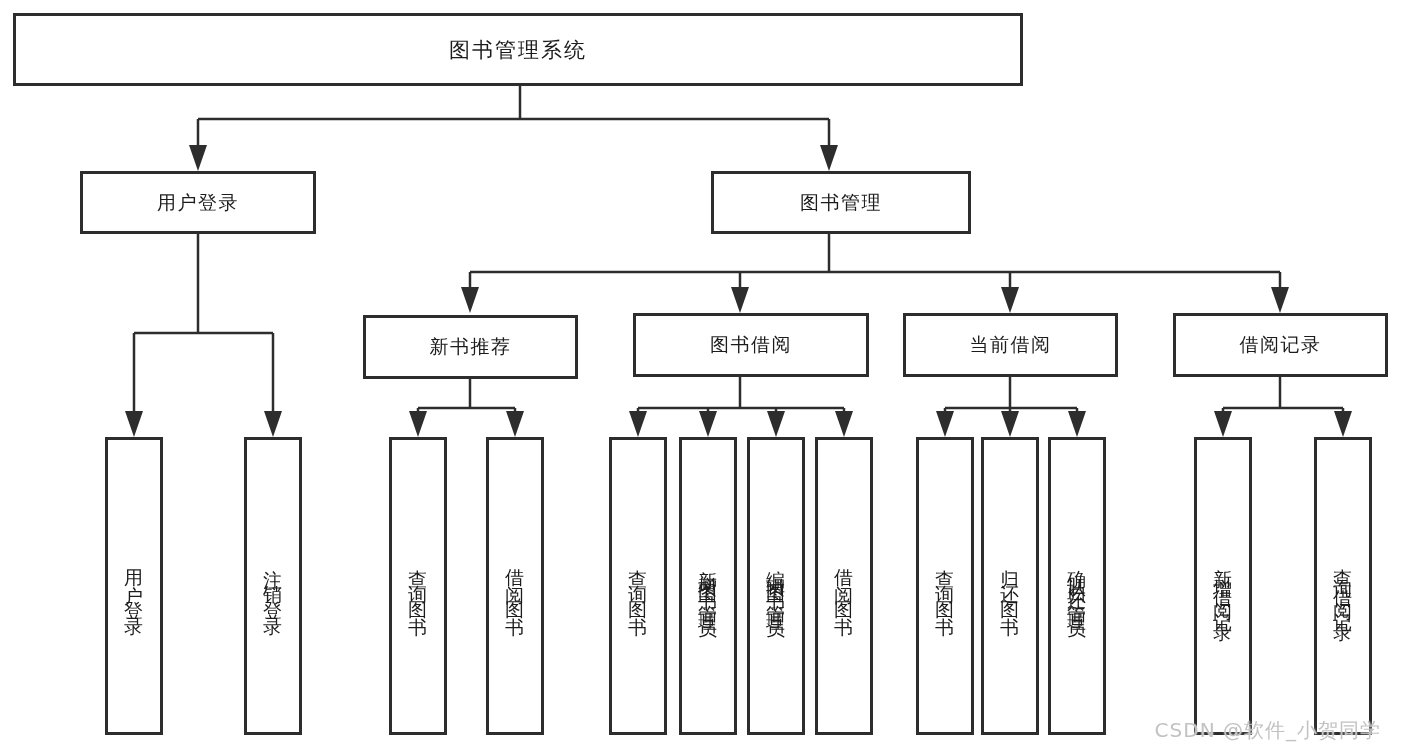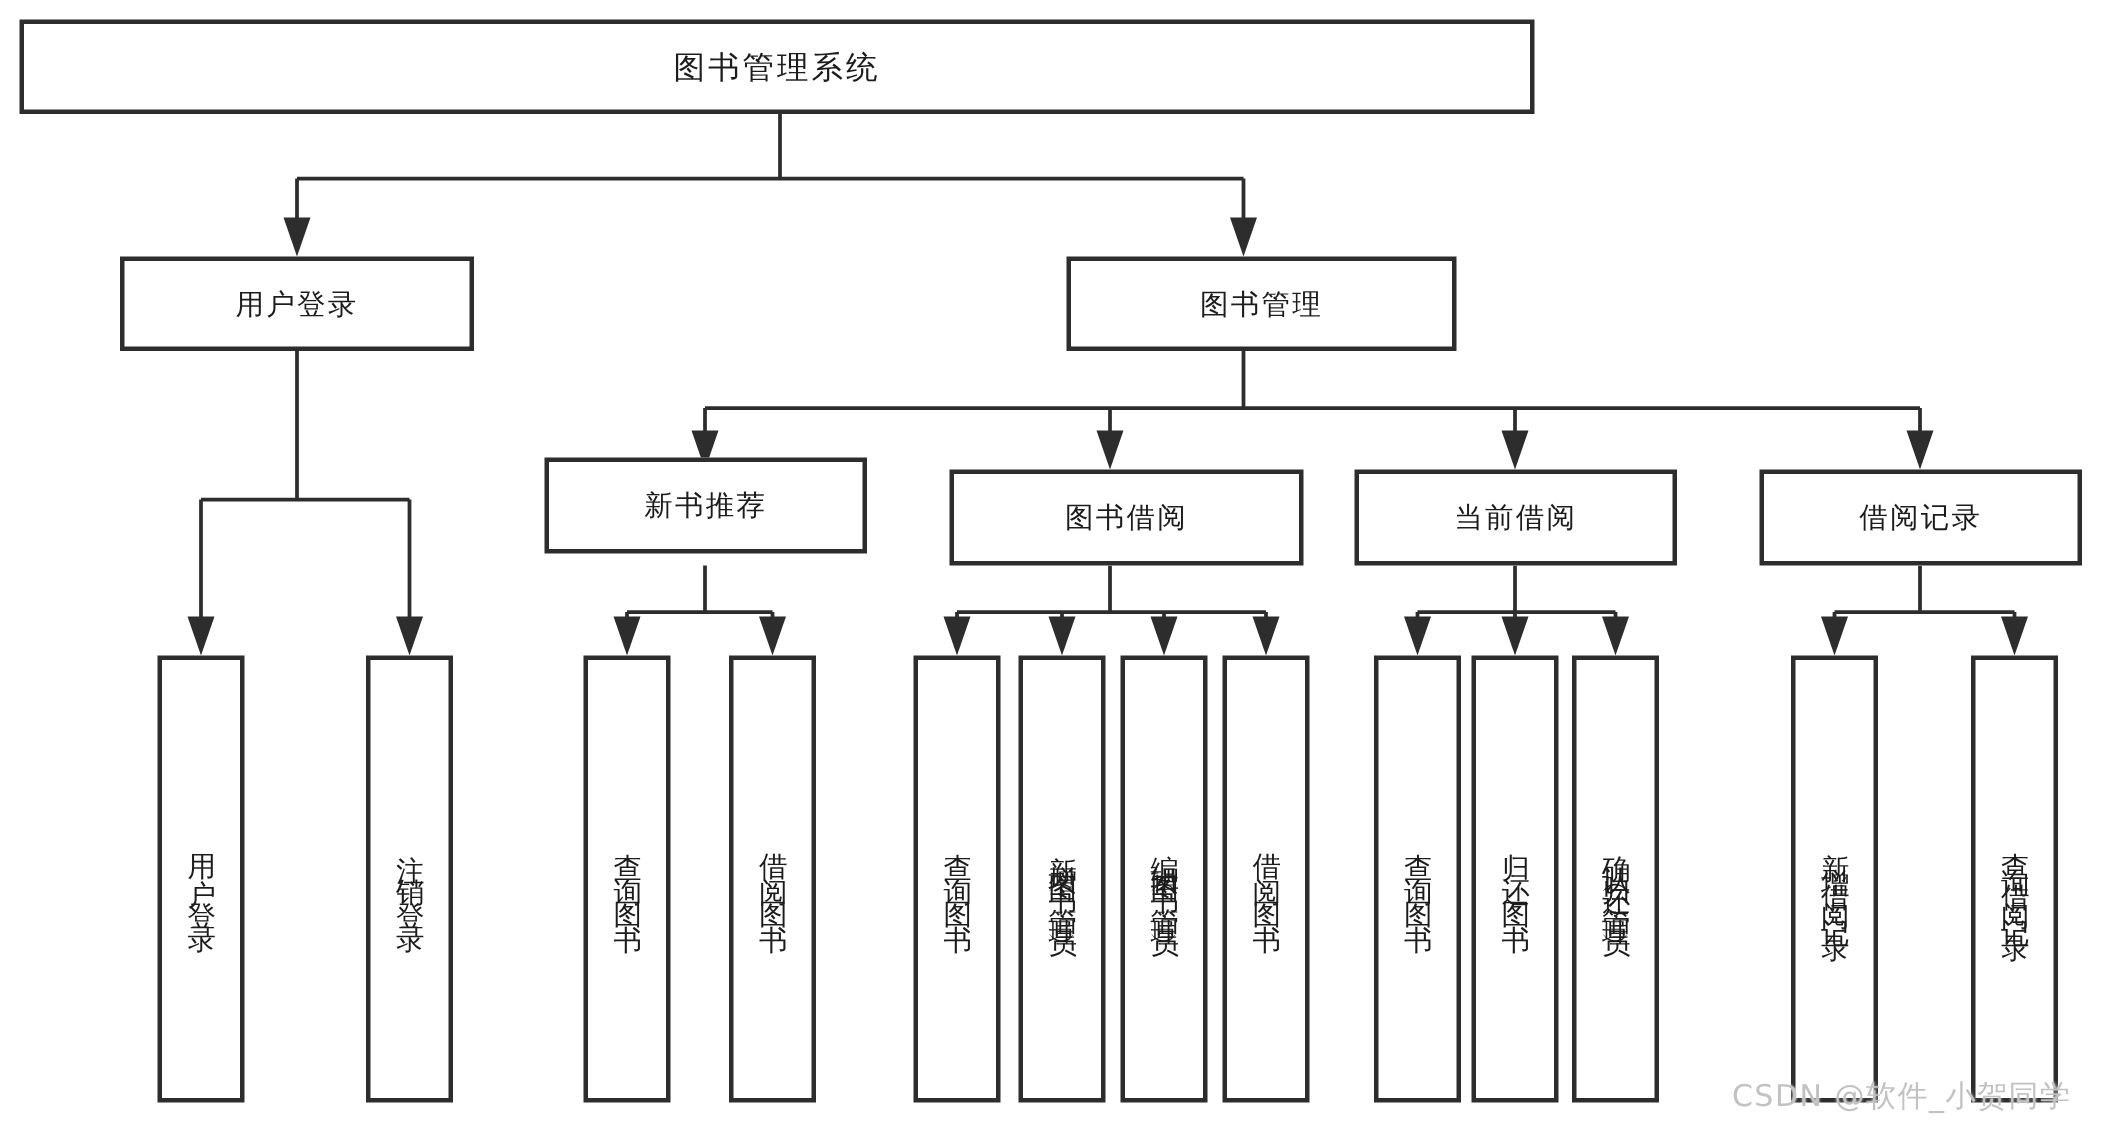--- a/index.html
+++ b/index.html
@@ -93,32 +93,32 @@
     <polygon points="699,411 717,411 708,437"></polygon>
     <polygon points="767,411 785,411 776,437"></polygon>
     <polygon points="835,411 853,411 844,437"></polygon>
     <polygon points="936,411 954,411 945,437"></polygon>
     <polygon points="1001,411 1019,411 1010,437"></polygon>
     <polygon points="1068,411 1086,411 1077,437"></polygon>
     <polygon points="1214,411 1232,411 1223,437"></polygon>
     <polygon points="1334,411 1352,411 1343,437"></polygon>
   </svg>
 
-  <div class="box h root" style="left:13px; top:13px; width:1010px; height:63px;">
+  <div class="box h root" style="left:13px; top:13px; width:1010px; height:73px;">
     <span>图书管理系统</span>
   </div>
 
   <div class="box h" style="left:80px; top:171px; width:236px; height:63px;">
     <span>用户登录</span>
   </div>
   <div class="box h" style="left:711px; top:171px; width:260px; height:63px;">
     <span>图书管理</span>
   </div>
 
-  <div class="box h" style="left:363px; top:305px; width:215px; height:64px;">
+  <div class="box h" style="left:363px; top:315px; width:215px; height:64px;">
     <span>新书推荐</span>
   </div>
   <div class="box h" style="left:633px; top:313px; width:236px; height:64px;">
     <span>图书借阅</span>
   </div>
   <div class="box h" style="left:903px; top:313px; width:215px; height:64px;">
     <span>当前借阅</span>
   </div>
   <div class="box h" style="left:1173px; top:313px; width:215px; height:64px;">
     <span>借阅记录</span>

